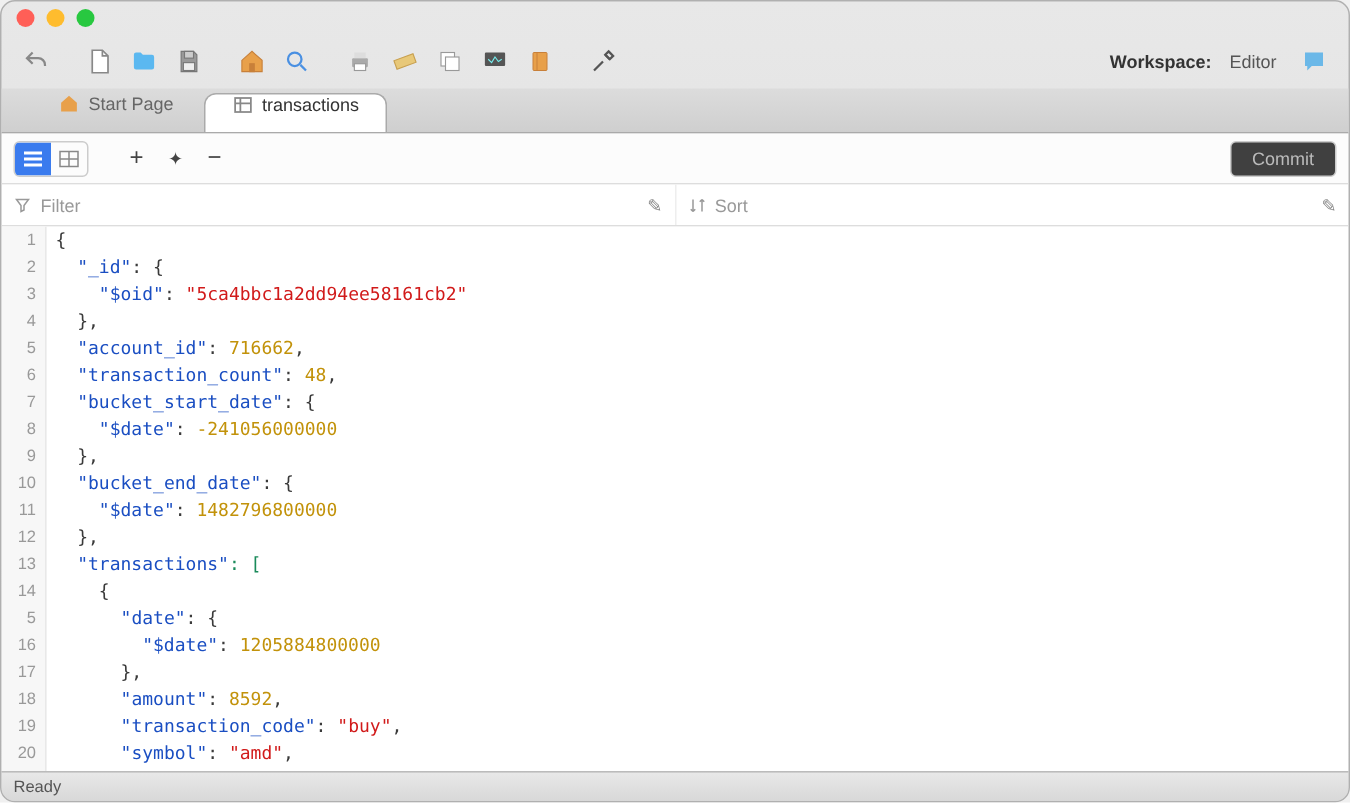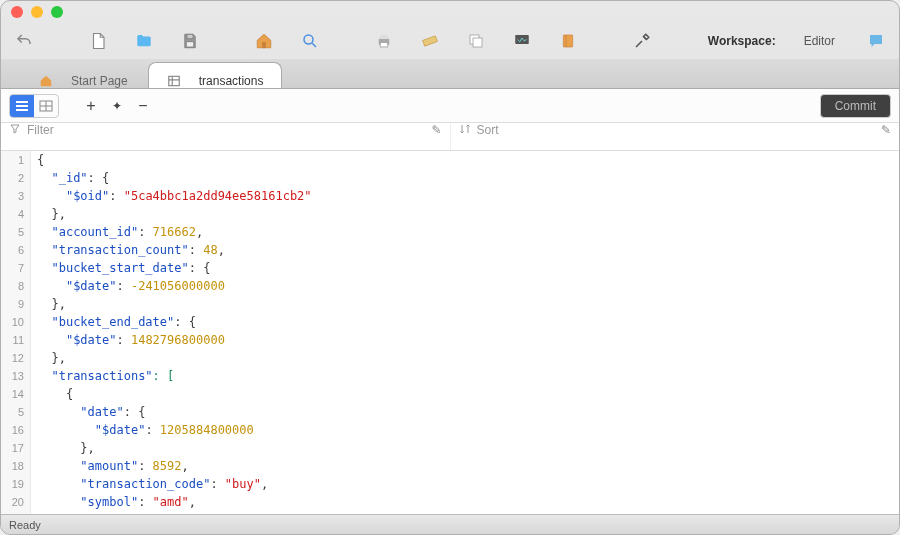--- a/index.html
+++ b/index.html
@@ -1,38 +1,38 @@
 <!DOCTYPE html>
 <html><head>
 <meta charset="utf-8">
 <style>
 * { margin:0; padding:0; box-sizing:border-box; }
 body { font-family:-apple-system,"Helvetica Neue",Arial,sans-serif; font-size:12px; color:#333; background:#f0f0f0; }
 .window { width:900px; height:535px; margin:auto; background:linear-gradient(#e8e8e8,#d6d6d6); border:1px solid #b0b0b0; border-radius:10px; overflow:hidden; display:flex; flex-direction:column; }
 .titlebar { height:22px; display:flex; align-items:center; padding:0 10px; gap:8px; }
 .dot { width:12px; height:12px; border-radius:50%; }
 .red{background:#ff5f57}.yellow{background:#febc2e}.green{background:#28c840}
-.toolbar { height:36px; display:flex; align-items:center; padding:0 10px; gap:20px;justify-content:center; }
+.toolbar { height:36px; display:flex; align-items:center; padding:0 10px; gap:4px;justify-content:center; }
 .tbtn { width:26px; height:26px; display:flex; align-items:center; justify-content:center; border-radius:4px; }
 .sep{width:8px}
 .spacer{flex:1}
 .ws-label{font-size:12px;color:#333;font-weight:600}
 .ws-value{font-size:12px;color:#555;margin:0 8px}
 .tabrow { height:30px; display:flex; align-items:flex-end; padding-left:20px; background:linear-gradient(#dcdcdc,#cfcfcf); border-bottom:1px solid #aaa; }
-.tab { height:26px; padding:0 18px; display:flex; align-items:flex-end; gap:18px; font-size:12px; color:#666; border-top-left-radius:8px; border-top-right-radius:8px; position:relative; margin-right:2px; }
+.tab { height:26px; padding:0 18px; display:flex; align-items:flex-start; gap:6px; font-size:12px; color:#666; border-top-left-radius:8px; border-top-right-radius:8px; position:relative; margin-right:2px; }
 .tab.active { background:#fff; color:#333; border:1px solid #aaa; border-bottom:none; }
 .tab .ticon{width:14px;height:14px;display:inline-flex;align-items:center;justify-content:center}
 .subtb { height:34px; background:#fcfcfc; border-bottom:1px solid #ddd; display:flex; align-items:center; padding:0 8px; gap:6px; }
 .viewtoggle { display:flex; border:1px solid #ccc; border-radius:4px; overflow:hidden; }
 .viewtoggle .vt { width:24px; height:22px; display:flex; align-items:center; justify-content:center; }
 .vt.active{background:#3a7bee;color:#fff}
 .smbtn { width:20px; height:20px; display:flex; align-items:center; justify-content:center; font-size:16px; color:#444; }
 .commit { padding:4px 14px; border:1px solid #ccc; border-radius:4px; color:#bbb; background:#404040; font-size:12px; }
 .filterrow { height:28px; display:flex; border-bottom:1px solid #ddd; background:#fff; }
-.fcell { flex:1; display:flex; padding:0 8px; color:#999; font-size:12px; gap:6px; position:relative; border-right:1px solid #eee; }
+.fcell { flex:1; display:flex; align-items:center; padding:0 8px; color:#999; font-size:12px; gap:6px; position:relative; border-right:1px solid #eee; }
 .fcell:last-child{border-right:none}
 .fcell .pen{position:absolute;right:8px;color:#888}
 .main { flex:1; display:flex; background:#fff; overflow:hidden; }
 .gutter { width:30px; background:#f7f7f7; border-right:1px solid #e8e8e8; flex-shrink:0; }
 .gutter .ln { height:18px; font-size:11px; color:#999; text-align:right; padding-right:6px; line-height:18px; }
 .code { flex:1; font-family:Menlo,Consolas,monospace; font-size:12px; line-height:18px; padding:0 6px; white-space:pre; overflow:hidden; }
 .p{color:#3a3a3a}
 .k{color:#1a4ec2}
 .n{color:#c2920a}
 .s{color:#d11a1a}

